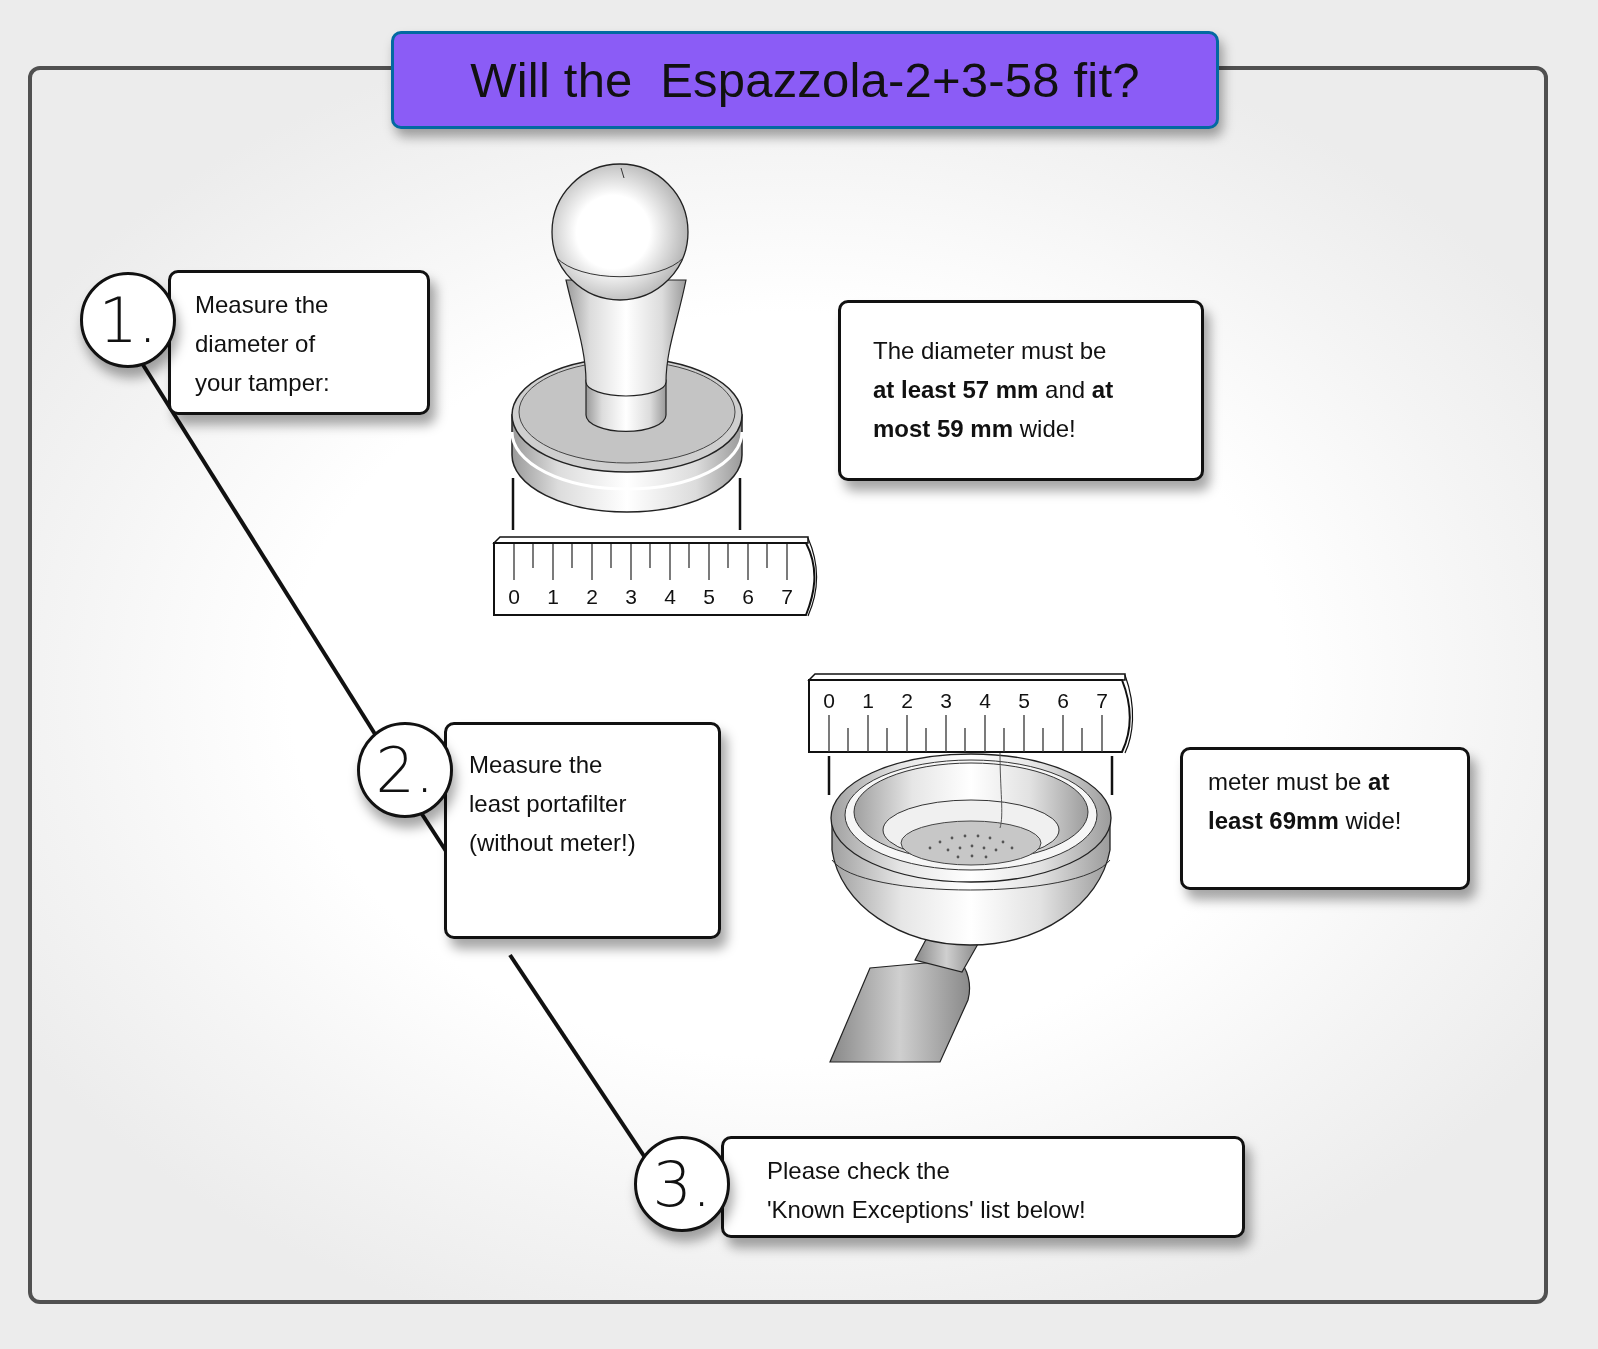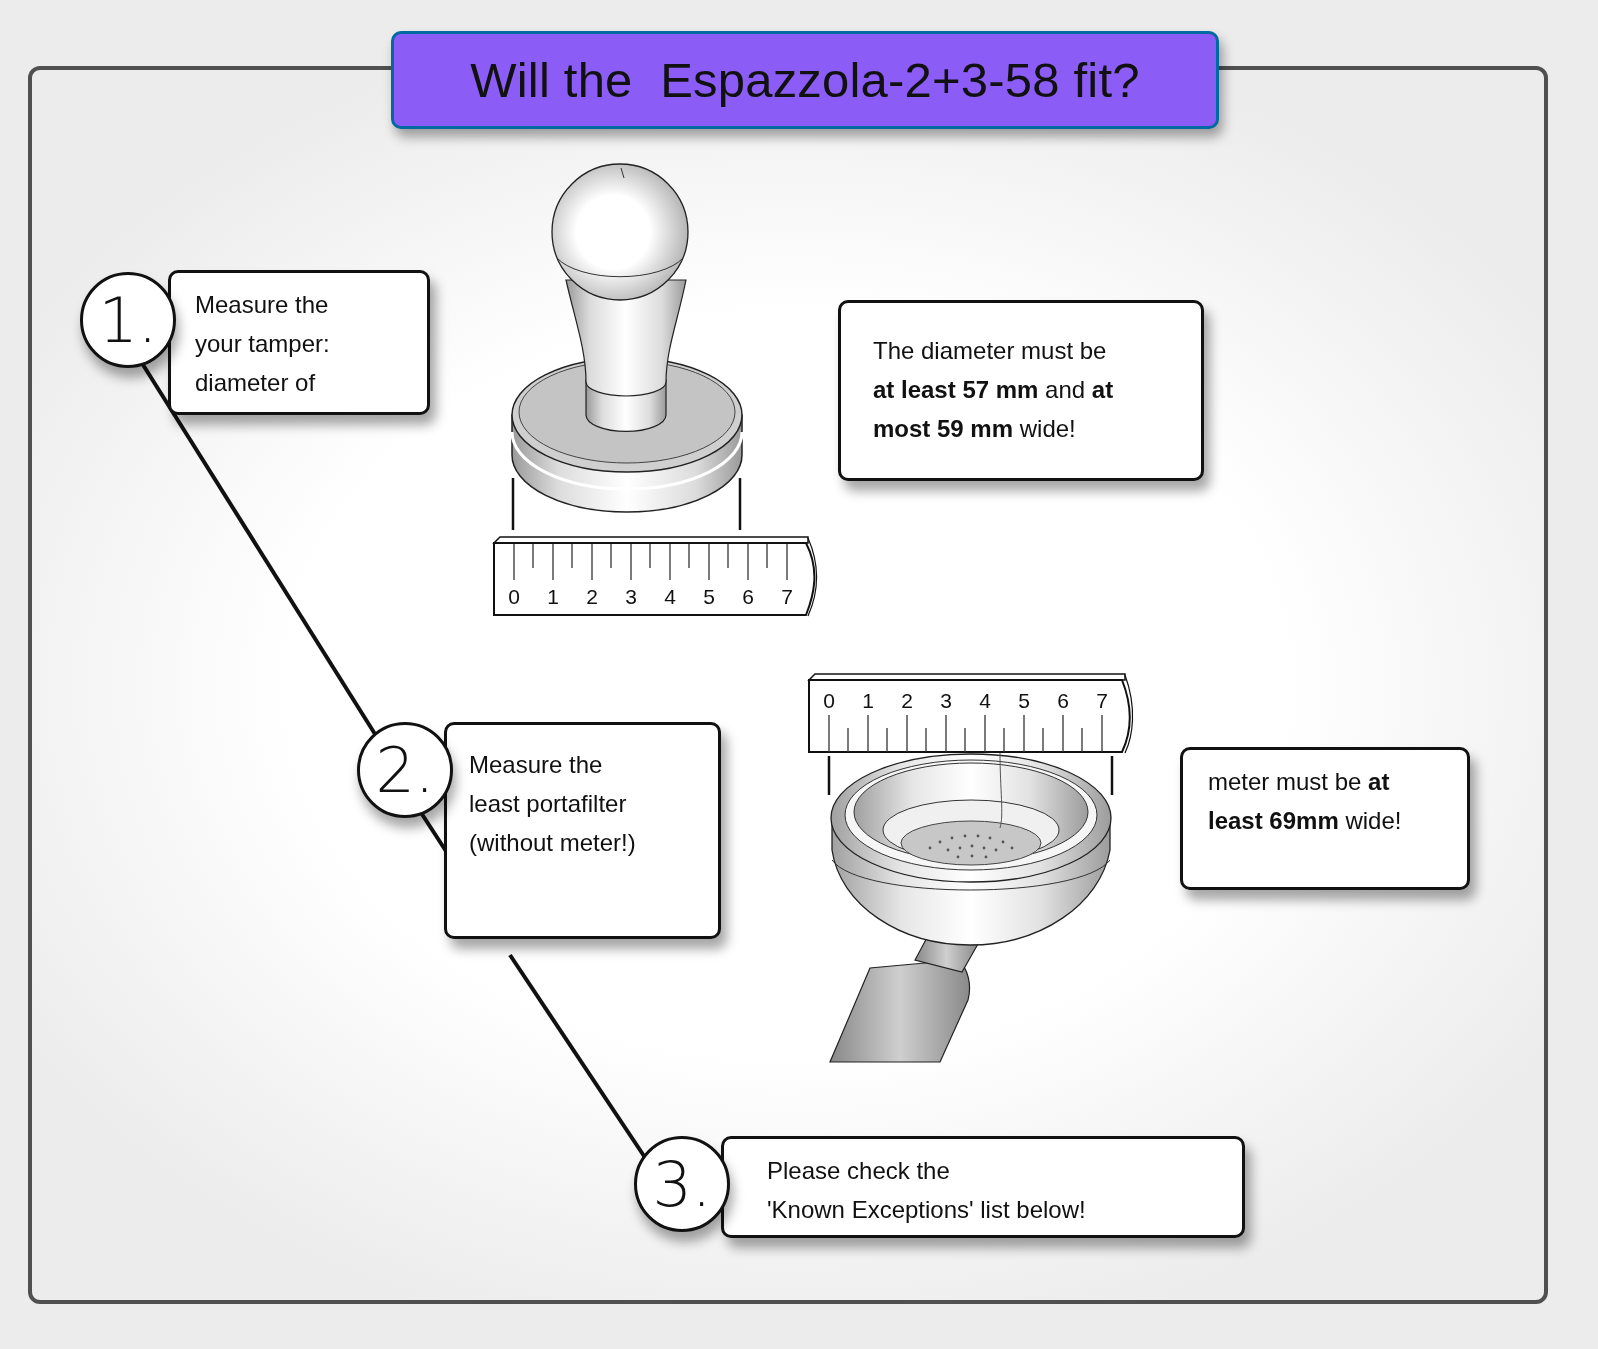--- a/index.html
+++ b/index.html
@@ -52,22 +52,22 @@
 
 <div class="title-box">
   <span>Will the  Espazzola-2+3-58 fit?</span>
 </div>
 
 <div class="step-circle" style="left:80px;top:272px;">
   <span>1.</span>
 </div>
 <div class="callout" style="left:168px;top:270px;width:262px;height:145px;padding:12px 0 0 24px;">
   <div>Measure the</div>
+  <div>diameter of</div>
   <div>your tamper:</div>
-  <div>diameter of</div>
 </div>
 
 <div class="callout" style="left:838px;top:256px;width:366px;height:181px;padding:28px 0 0 32px;margin-top:44px;">
   <div>The diameter must be</div>
   <div><b>at least 57 mm</b><span style="white-space:pre"> and </span><b>at</b></div>
   <div><b>most 59 mm</b><span style="white-space:pre"> wide!</span></div>
 </div>
 
 <svg style="position:absolute;left:480px;top:160px;" width="360" height="470" viewBox="480 160 360 470">
   <defs>

